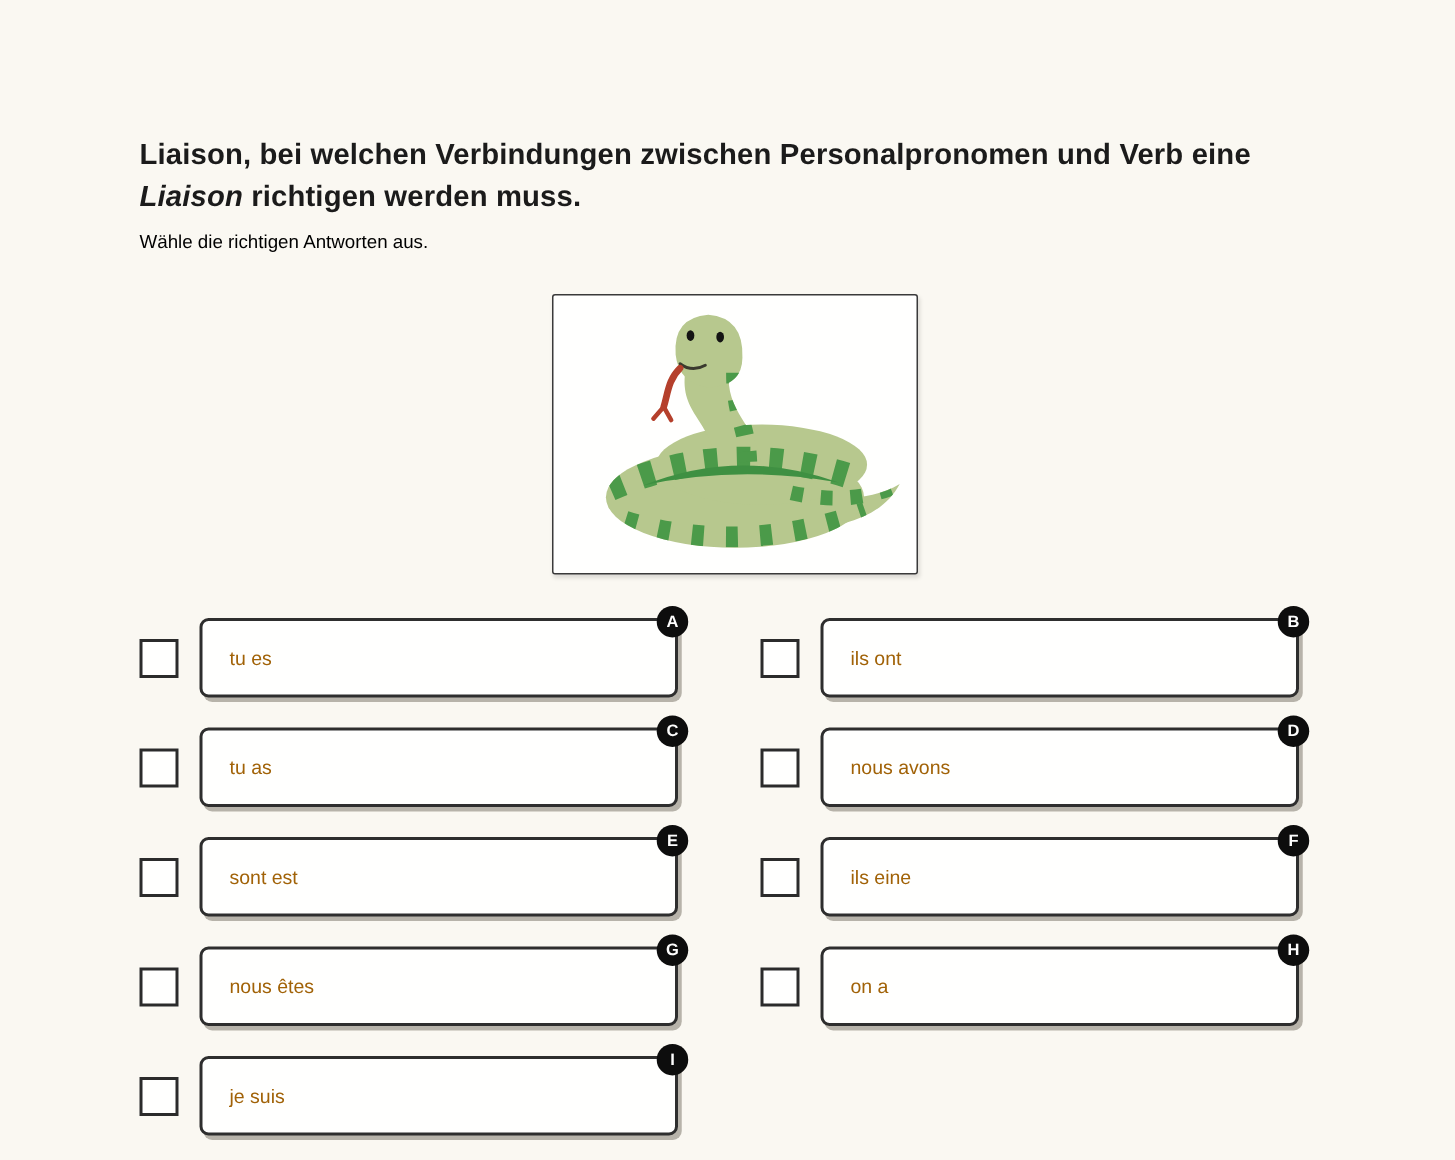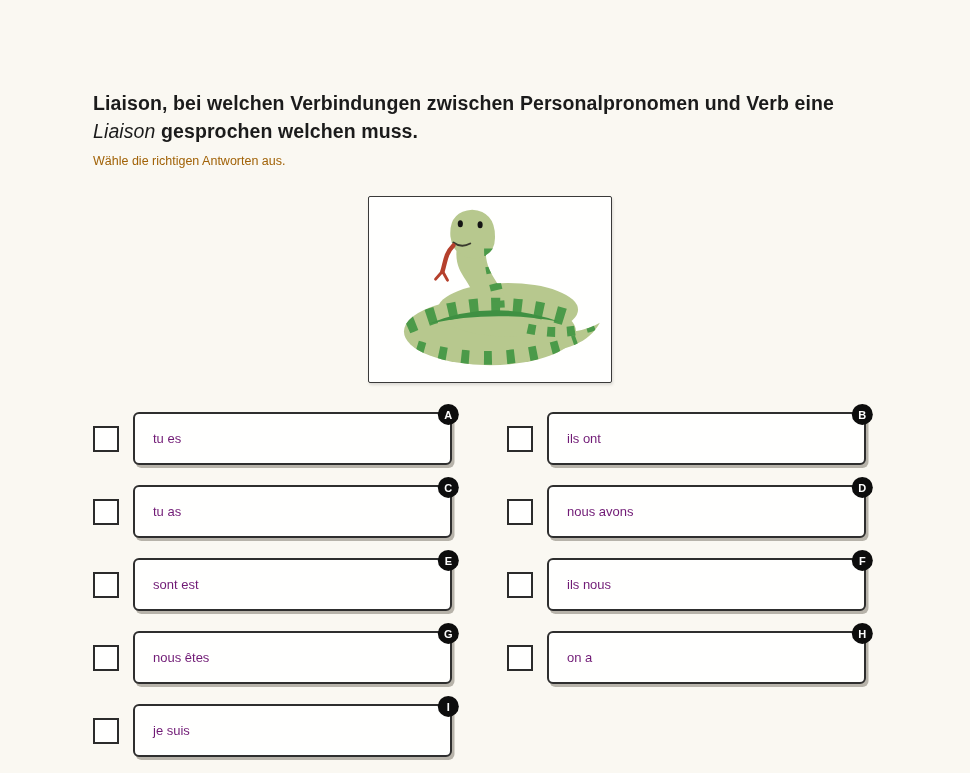--- a/index.html
+++ b/index.html
@@ -17,26 +17,26 @@
   .question-title {
     width: 790px;
     font-size: 19.5px;
     line-height: 1.42;
     font-weight: 700;
     color: #1b1b1b;
     letter-spacing: 0.1px;
   }
   .question-title .italic-term {
     font-style: italic;
-    font-weight: 400;
+    font-weight: 700;
   }
   .instruction {
     margin-top: 9px;
     font-size: 12.5px;
-    color: #a16207;
+    color: #000000;
   }
   .image-card {
     margin: 28px 0 0 275px;
     width: 244px; height: 187px;
     background: #fffffe;
     border: 1.5px solid #3a3a3a;
     border-radius: 2px;
     box-shadow: 1px 2px 3px rgba(0,0,0,0.12);
     display: flex; align-items: center; justify-content: center;
   }
@@ -70,21 +70,21 @@
     border: 2px solid #2e2e2e;
     border-radius: 6px;
     box-shadow: 2.5px 3px 0 #b7b3aa;
     display: flex;
     align-items: center;
     padding-left: 18px;
     cursor: pointer;
   }
   .option-label {
     font-size: 13px;
-    color: #701a75;
+    color: #a16207;
   }
   .option-badge {
     position: absolute;
     top: 0; right: 0;
     transform: translate(42%, -48%);
     width: 21px; height: 21px;
     border-radius: 50%;
     background: #0d0d0d;
     color: #fdfdfd;
     font-size: 11px;
@@ -93,21 +93,21 @@
     align-items: center;
     justify-content: center;
     z-index: 2;
   }
 </style>
 </head>
 <body>
 
 <div class="page">
 
-  <h1 class="question-title"><span>Liaison, bei welchen Verbindungen zwischen Personalpronomen und Verb eine </span><span class="italic-term">Liaison</span><span> gesprochen welchen muss.</span></h1>
+  <h1 class="question-title"><span>Liaison, bei welchen Verbindungen zwischen Personalpronomen und Verb eine </span><span class="italic-term">Liaison</span><span> richtigen werden muss.</span></h1>
 
   <div class="instruction">Wähle die richtigen Antworten aus.</div>
 
   <div class="image-card">
     <svg viewBox="0 0 244 187" aria-hidden="true">
       <defs>
         <clipPath id="snakeBodyClip">
           <path d="M148,156 C190,160 221,150 233,127 C213,139 184,139 156,131 Z"></path>
           <ellipse cx="122" cy="136" rx="87" ry="34"></ellipse>
           <ellipse cx="140" cy="114" rx="71" ry="27"></ellipse>
@@ -181,21 +181,21 @@
       <div class="option-box">
         <span class="option-badge">E</span>
         <span class="option-label">sont est</span>
       </div>
     </div>
 
     <div class="option-row">
       <span class="checkbox"></span>
       <div class="option-box">
         <span class="option-badge">F</span>
-        <span class="option-label">ils nous</span>
+        <span class="option-label">ils eine</span>
       </div>
     </div>
 
     <div class="option-row">
       <span class="checkbox"></span>
       <div class="option-box">
         <span class="option-badge">G</span>
         <span class="option-label">nous êtes</span>
       </div>
     </div>

